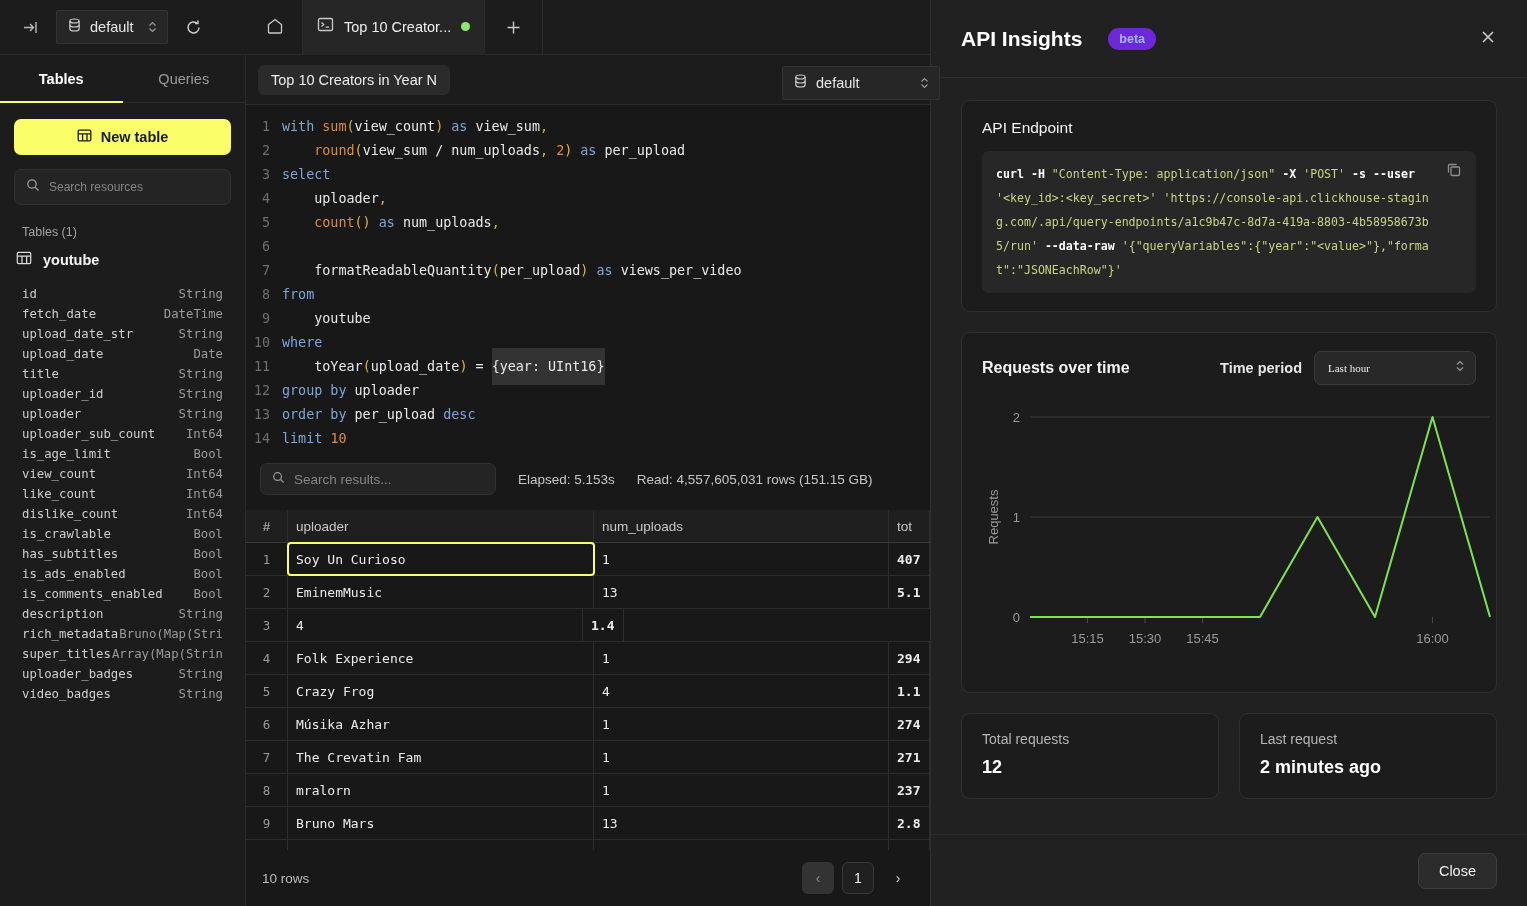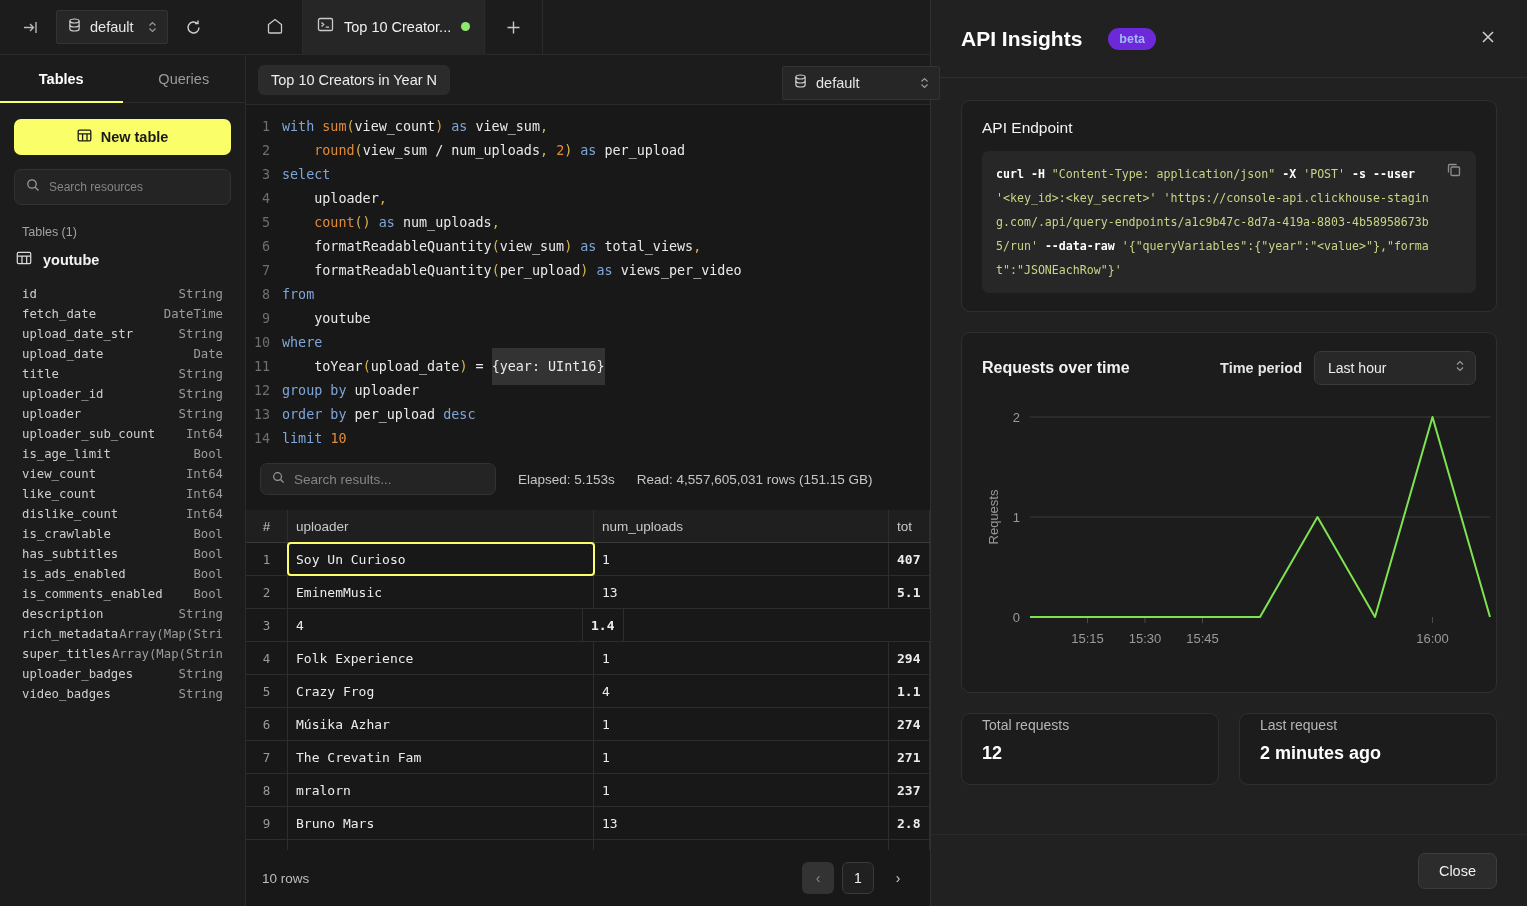--- a/index.html
+++ b/index.html
@@ -188,27 +188,27 @@
   .copy-icon { position: absolute; top: 10px; right: 13px; width: 18px; height: 18px; }
 
   .card2 { margin-top: 20px; }
   .card2-head { display: flex; align-items: center; }
   .c2-title { font-size: 16px; font-weight: bold; color: #f2f2f2; }
   .tp-label { margin-left: auto; font-size: 14.5px; font-weight: bold; color: #e6e6e6; margin-right: 12px; }
   .tp-select {
     display: flex; align-items: center; height: 34px; min-width: 162px;
     background: #282828; border: 1px solid #3a3a3a; border-radius: 7px; padding: 0 10px 0 13px;
   }
-  .tp-select .lbl { font-size: 14px; color: #ededed; flex: 1; }
+  .tp-select .lbl { font-size: 11px; color: #ededed; flex: 1; font-family: Liberation Serif, serif; }
   .chart-wrap { margin-top: 14px; height: 275px; position: relative; }
 
   .stats { display: flex; gap: 20px; margin-top: 20px; }
   .stat-card {
     flex: 1; background: #1c1c1c; border: 1px solid #2f2f2f; border-radius: 9px;
-    padding: 3px 20px 20px 20px;
+    padding: 17px 20px 20px 20px;
   }
   .stat-lbl { font-size: 14px; color: #b6b6b6; }
   .stat-val { font-size: 18px; font-weight: bold; color: #ffffff; margin-top: 10px; }
 
   .p-foot {
     height: 72px; display: flex; align-items: center; justify-content: flex-end;
     padding: 0 30px; border-top: 1px solid #2b2b2b;
   }
   .close-btn {
     background: #2c2c2c; border: 1px solid #3d3d3d; border-radius: 7px;
@@ -371,21 +371,21 @@
         <div class="col-row">
           <span class="cname">is_comments_enabled</span>
           <span class="ctype">Bool</span>
         </div>
         <div class="col-row">
           <span class="cname">description</span>
           <span class="ctype">String</span>
         </div>
         <div class="col-row">
           <span class="cname">rich_metadata</span>
-          <span class="ctype">Array(Map(Stri</span>
+          <span class="ctype">Bruno(Map(Stri</span>
         </div>
         <div class="col-row">
           <span class="cname">super_titles</span>
           <span class="ctype">Array(Map(Strin</span>
         </div>
         <div class="col-row">
           <span class="cname">uploader_badges</span>
           <span class="ctype">String</span>
         </div>
         <div class="col-row">
@@ -415,21 +415,20 @@
       <div class="cl">
           <span class="ln">4</span>
           <span class="ctext">    <span class="id">uploader</span><span class="p">,</span></span>
         </div>
       <div class="cl">
           <span class="ln">5</span>
           <span class="ctext">    <span class="f">count</span><span class="p">()</span><span class="k"> as </span><span class="id">num_uploads</span><span class="p">,</span></span>
         </div>
       <div class="cl">
           <span class="ln">6</span>
-          <span class="ctext">    <span class="id">formatReadableQuantity</span><span class="p">(</span><span class="id">view_sum</span><span class="p">)</span><span class="k"> as </span><span class="id">total_views</span><span class="p">,</span></span>
         </div>
       <div class="cl">
           <span class="ln">7</span>
           <span class="ctext">    <span class="id">formatReadableQuantity</span><span class="p">(</span><span class="id">per_upload</span><span class="p">)</span><span class="k"> as </span><span class="id">views_per_video</span></span>
         </div>
       <div class="cl">
           <span class="ln">8</span>
           <span class="ctext"><span class="k">from</span></span>
         </div>
       <div class="cl">

